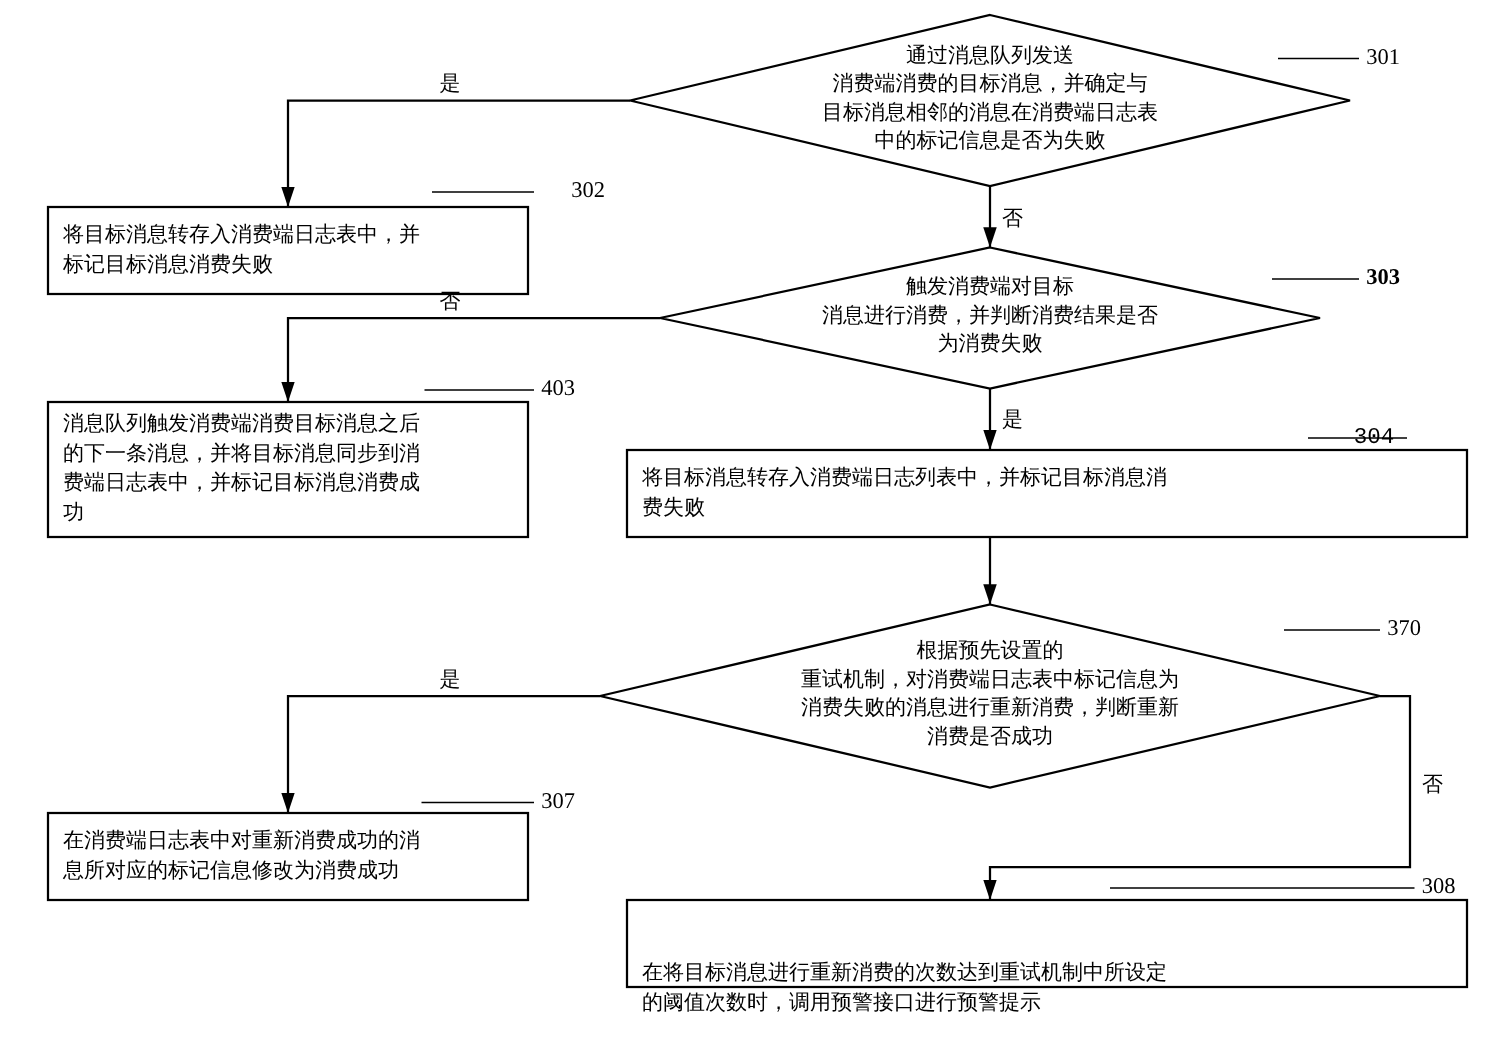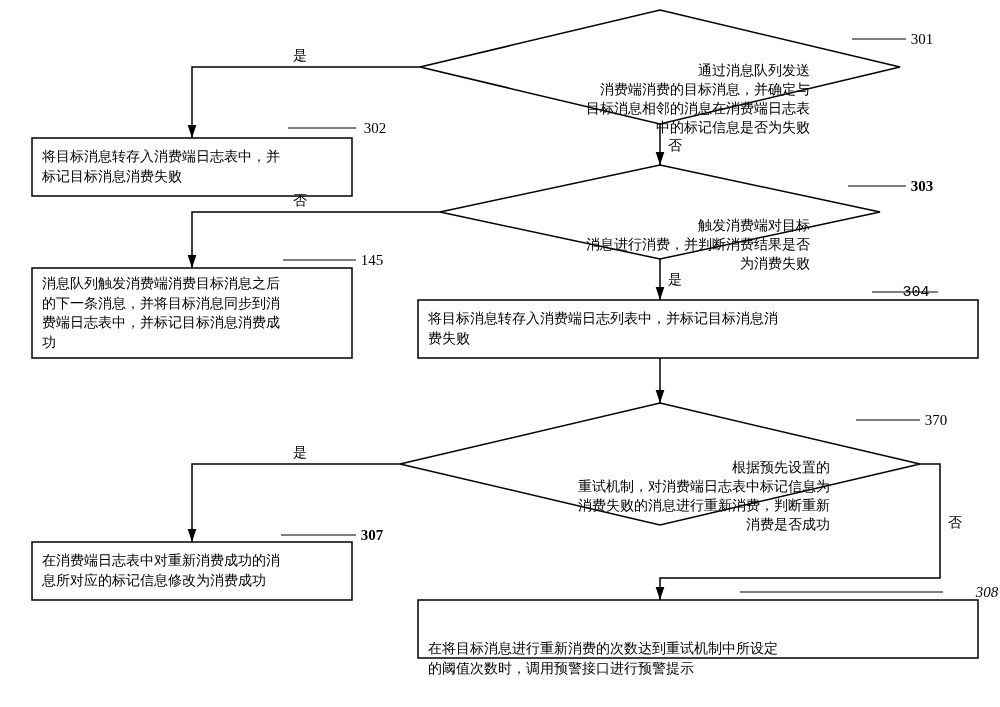--- a/index.html
+++ b/index.html
@@ -11,25 +11,24 @@
       height: 707px;
       position: relative;
     }
     svg {
       position: absolute;
       top: 0;
       left: 0;
     }
     .diamond-text {
       position: absolute;
-      text-align: right;
+      text-align: center;
       font-size: 14px;
       line-height: 1.35;
       transform: translate(-50%, -50%);
-      margin-top: 33px;
     }
     .rect-text {
       position: absolute;
       text-align: left;
       font-size: 14px;
       line-height: 1.4;
       transform: translate(-50%, -50%);
       padding: 4px;
     }
     .label {
@@ -103,19 +102,19 @@
 <div class="rect-text" style="left:698px; top:659px; width:540px;">在将目标消息进行重新消费的次数达到重试机制中所设定<br>的阈值次数时，调用预警接口进行预警提示</div>
 
 <div class="label" style="left:300px; top:56px;">是</div>
 <div class="label" style="left:675px; top:146px;">否</div>
 <div class="label" style="left:300px; top:201px;">否</div>
 <div class="label" style="left:675px; top:280px;">是</div>
 <div class="label" style="left:300px; top:453px;">是</div>
 <div class="label" style="left:955px; top:523px;">否</div>
 
 <div class="ref" style="left:922px; top:39px;">301</div>
-<div class="ref" style="left:375px; top:128px;">302</div>
+<div class="ref" style="left:392px; top:128px;">302</div>
 <div class="ref" style="left:922px; top:186px;font-weight:bold;">303</div>
 <div class="ref" style="left:916px; top:292px;font-family:Liberation Mono, monospace;">304</div>
-<div class="ref" style="left:372px; top:260px;">145</div>
+<div class="ref" style="left:372px; top:260px;">403</div>
 <div class="ref" style="left:936px; top:420px;">370</div>
-<div class="ref" style="left:372px; top:535px;font-weight:bold;">307</div>
-<div class="ref" style="left:987px; top:592px;font-style:italic;">308</div>
+<div class="ref" style="left:372px; top:535px;">307</div>
+<div class="ref" style="left:959px; top:592px;">308</div>
 
 </body></html>

